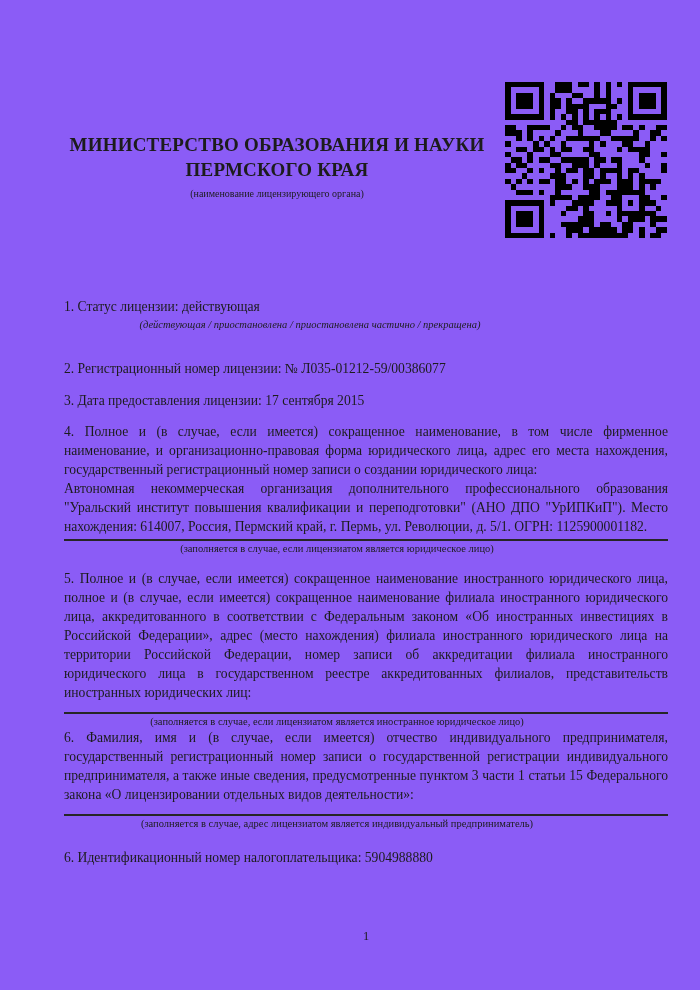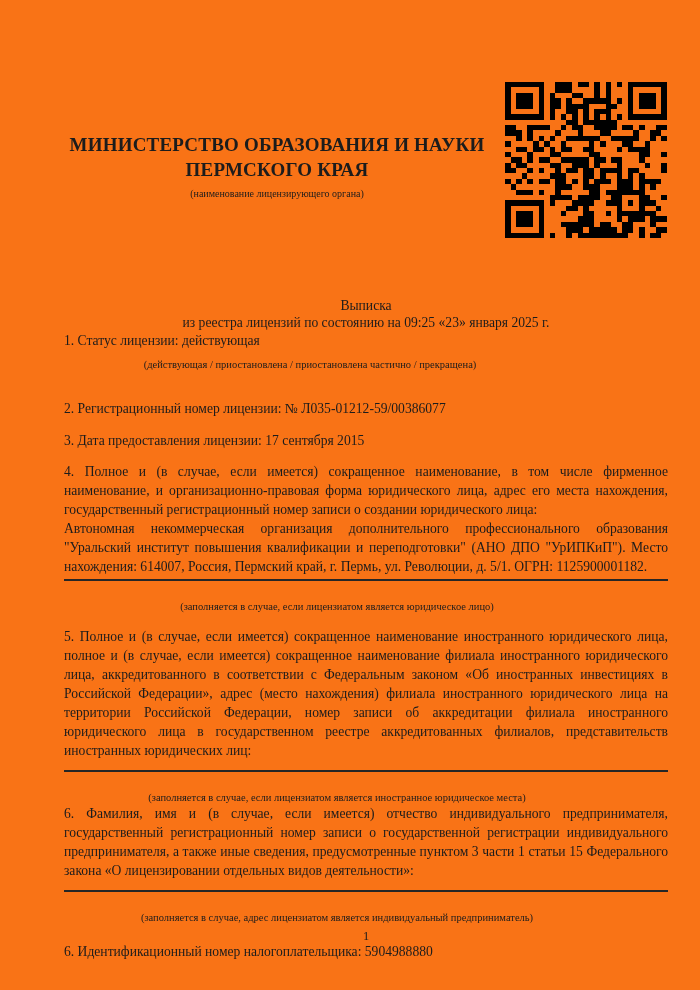--- a/index.html
+++ b/index.html
@@ -1,32 +1,32 @@
 <!DOCTYPE html>
 <html><head>
 <meta charset="utf-8">
 <style>
   html,body { margin:0; padding:0; background:#ffffff; }
   .page {
-    position:relative; width:700px; height:990px; background:#f97316;
+    position:relative; width:700px; height:990px; background:#8b5cf6;
     font-family:"Liberation Serif", serif; color:#1c1c1c; overflow:hidden;
   }
   .header { position:absolute; top:132px; left:66px; width:422px; text-align:center; }
   .ministry { font-weight:700; font-size:19px; line-height:25px; letter-spacing:.2px; }
   .hcap { font-size:10px; line-height:12px; margin-top:6px; }
 
   .qr { position:absolute; top:82px; left:505px; width:162px; height:156px; }
   .qr svg { display:block; width:100%; height:100%; }
 
   .docbody { position:absolute; top:297px; left:64px; width:604px; font-size:13.6px; line-height:19px; }
   .doc-title { text-align:center; line-height:17px; }
   .just { text-align:justify; }
   .cap { font-size:10.5px; line-height:13px; text-align:center; }
-  .cap1 { padding-right:112px; margin-top:8px; }
-  .capc { padding-right:58px; margin-top:19px; }
+  .cap1 { padding-right:112px; margin-top:2px;font-style:italic; }
+  .capc { padding-right:58px; margin-top:1px; }
   .rule { border-top:2px solid #262626; height:0; }
 
   .mt36{} .mt21{margin-top:28px} .mt13{margin-top:13px}
   .mt12{margin-top:12px} .mt3{margin-top:3px} .mt14{margin-top:14px}
   .mt10{margin-top:10px} .mt16{} .mt18{margin-top:18px}
 
   .pagenum { position:absolute; top:929px; left:64px; width:604px; text-align:center; font-size:12.5px; }
 </style>
 </head>
 <body>
@@ -462,40 +462,36 @@
 
   <div class="header">
     <div class="ministry">
       <div>МИНИСТЕРСТВО ОБРАЗОВАНИЯ И НАУКИ</div>
       <div>ПЕРМСКОГО КРАЯ</div>
     </div>
     <div class="hcap">(наименование лицензирующего органа)</div>
   </div>
 
   <div class="docbody">
-    <div class="doc-title">
-      <div>Выписка</div>
-      <div>из реестра лицензий по состоянию на 09:25 «23» января 2025 г.</div>
-    </div>
 
     <div class="mt36">1. Статус лицензии: действующая</div>
     <div class="cap cap1">(действующая / приостановлена / приостановлена частично / прекращена)</div>
 
     <div class="mt21">2. Регистрационный номер лицензии: № Л035-01212-59/00386077</div>
 
     <div class="mt13">3. Дата предоставления лицензии: 17 сентября 2015</div>
 
     <div class="just mt12">4. Полное и (в случае, если имеется) сокращенное наименование, в том числе фирменное наименование, и организационно-правовая форма юридического лица, адрес его места нахождения, государственный регистрационный номер записи о создании юридического лица:</div>
     <div class="just">Автономная некоммерческая организация дополнительного профессионального образования "Уральский институт повышения квалификации и переподготовки" (АНО ДПО "УрИПКиП"). Место нахождения: 614007, Россия, Пермский край, г. Пермь, ул. Революции, д. 5/1. ОГРН: 1125900001182.</div>
     <div class="rule mt3"></div>
     <div class="cap capc">(заполняется в случае, если лицензиатом является юридическое лицо)</div>
 
     <div class="just mt14">5. Полное и (в случае, если имеется) сокращенное наименование иностранного юридического лица, полное и (в случае, если имеется) сокращенное наименование филиала иностранного юридического лица, аккредитованного в соответствии с Федеральным законом «Об иностранных инвестициях в Российской Федерации», адрес (место нахождения) филиала иностранного юридического лица на территории Российской Федерации, номер записи об аккредитации филиала иностранного юридического лица в государственном реестре аккредитованных филиалов, представительств иностранных юридических лиц:</div>
     <div class="rule mt10"></div>
-    <div class="cap capc">(заполняется в случае, если лицензиатом является иностранное юридическое места)</div>
+    <div class="cap capc">(заполняется в случае, если лицензиатом является иностранное юридическое лицо)</div>
 
     <div class="just mt16">6. Фамилия, имя и (в случае, если имеется) отчество индивидуального предпринимателя, государственный регистрационный номер записи о государственной регистрации индивидуального предпринимателя, а также иные сведения, предусмотренные пунктом 3 части 1 статьи 15 Федерального закона «О лицензировании отдельных видов деятельности»:</div>
     <div class="rule mt10"></div>
     <div class="cap capc">(заполняется в случае, адрес лицензиатом является индивидуальный предприниматель)</div>
 
     <div class="mt18">6. Идентификационный номер налогоплательщика: 5904988880</div>
   </div>
 
   <div class="pagenum">1</div>
 </div>

